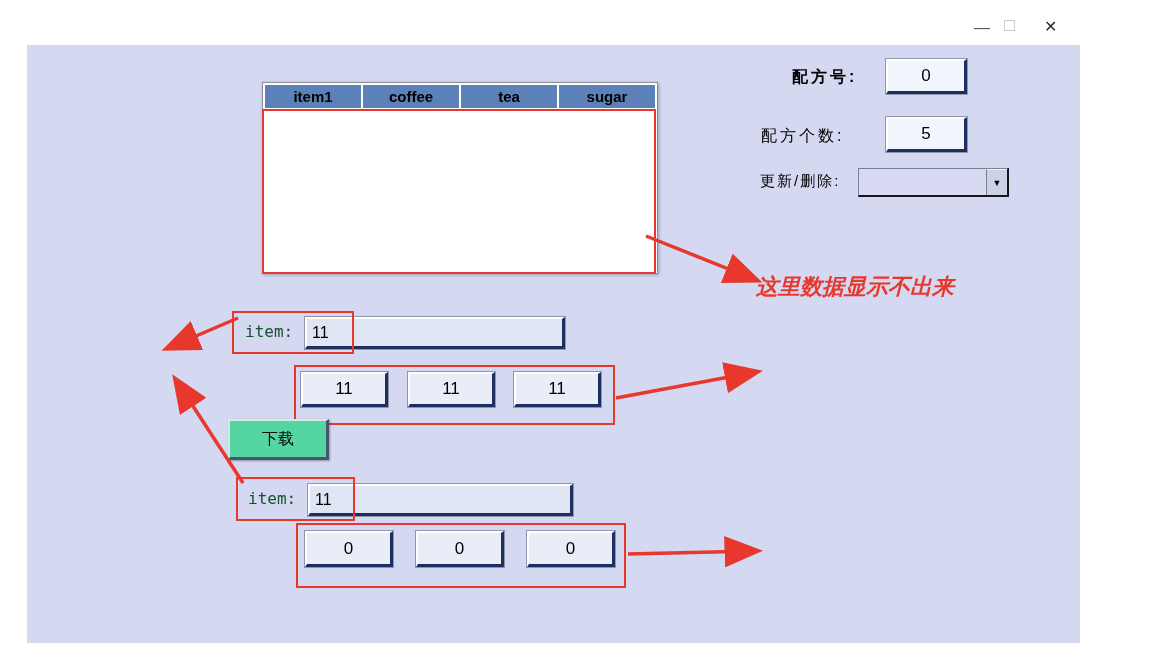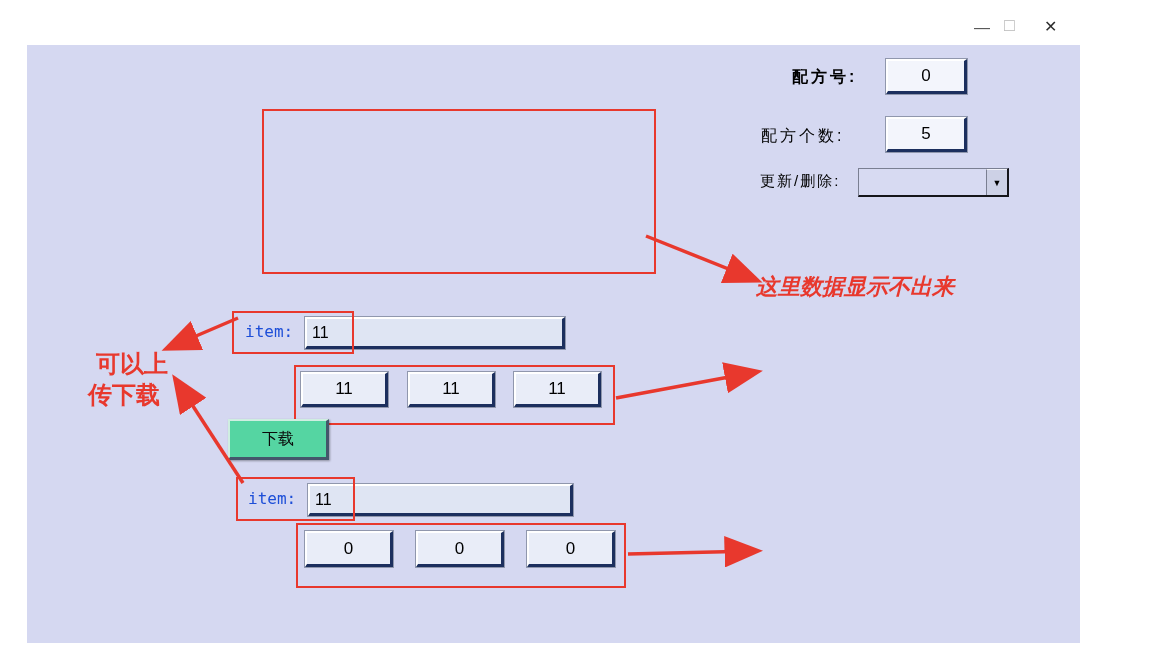--- a/index.html
+++ b/index.html
@@ -35,38 +35,46 @@
   .combo{position:absolute;left:858px;top:168px;width:148px;height:26px;background:#d7daf2;
     border-top:1px solid #7a7f92;border-left:1px solid #7a7f92;
     border-right:2px solid #15151a;border-bottom:2px solid #15151a;
     display:flex;align-items:stretch;}
   .combo-value{flex:1;font-size:14px;padding:4px;}
   .combo-btn{width:20px;background:#cdd1e6;border-left:1px solid #7a7f92;
     border-top:1px solid #f2f3fa;display:flex;align-items:center;justify-content:center;
     font-size:9px;color:#000;}
   
   .lbl{position:absolute;color:#000;font-size:16px;letter-spacing:3px;white-space:nowrap;}
-  .mono-lbl{position:absolute;color:#1d4ed8;font-size:16px;font-family:"DejaVu Sans Mono","Liberation Mono",monospace;}
+  .mono-lbl{position:absolute;color:#14532d;font-size:16px;font-family:"DejaVu Sans Mono","Liberation Mono",monospace;}
   
   .redbox{position:absolute;border:2px solid #e8382d;background:transparent;}
   .note{position:absolute;color:#e8382d;font-weight:bold;font-size:22px;white-space:nowrap;}
   .note-big{font-size:24px;line-height:31px;}
   svg.arrows{position:absolute;left:0;top:0;pointer-events:none;}
 </style>
 </head>
 <body>
 
 <div id="stage">
 
   <span class="wbtn" style="left:974px;top:18px;color:#555;">—</span>
   <span class="wbtn" style="left:1004px;top:15px;color:#b9b9b9;font-size:18px;">□</span>
   <span class="wbtn" style="left:1044px;top:17px;color:#2d2d2d;">✕</span>
 
   <div class="panel"></div>
 
+  <div class="table-frame">
+    <div class="table-head">
+      <div class="th">item1</div>
+      <div class="th">coffee</div>
+      <div class="th">tea</div>
+      <div class="th">sugar</div>
+    </div>
+  </div>
   <div class="redbox" style="left:262px;top:109px;width:390px;height:161px;"></div>
 
   <span class="lbl" style="left:792px;top:67px;font-weight:bold;">配方号:</span>
   <div class="fld" style="left:886px;top:59px;width:76px;height:30px;">0</div>
 
   <span class="lbl" style="left:761px;top:126px;">配方个数:</span>
   <div class="fld" style="left:886px;top:117px;width:76px;height:30px;">5</div>
 
   <span class="lbl" style="left:760px;top:172px;font-size:15px;letter-spacing:2px;">更新/删除:</span>
   <div class="combo">
@@ -88,24 +96,20 @@
   <span class="mono-lbl" style="left:248px;top:489px;">item:</span>
   <div class="fld fld-blue" style="left:308px;top:484px;width:255px;height:27px;">11</div>
   <div class="redbox" style="left:236px;top:477px;width:115px;height:40px;"></div>
 
   <div class="fld" style="left:305px;top:531px;width:83px;height:31px;background:#e9edf8;">0</div>
   <div class="fld" style="left:416px;top:531px;width:83px;height:31px;background:#e9edf8;">0</div>
   <div class="fld" style="left:527px;top:531px;width:83px;height:31px;background:#e9edf8;">0</div>
   <div class="redbox" style="left:296px;top:523px;width:326px;height:61px;"></div>
 
   <span class="note" style="left:756px;top:272px;font-style:italic;">这里数据显示不出来</span>
-  <div class="note note-big" style="left:88px;top:348px;">
-    <div style="padding-left:8px;">可以上</div>
-    <div>传下载</div>
-  </div>
 
   <svg class="arrows" width="1152" height="648">
     <defs>
       <marker id="ah" markerWidth="11" markerHeight="9" refX="9" refY="4.5" orient="auto">
         <polygon points="0,0 11,4.5 0,9" fill="#e8382d"></polygon>
       </marker>
     </defs>
     <line x1="646" y1="236" x2="756" y2="280" stroke="#e8382d" stroke-width="3.5" marker-end="url(#ah)"></line>
     <line x1="238" y1="318" x2="168" y2="348" stroke="#e8382d" stroke-width="3.5" marker-end="url(#ah)"></line>
     <line x1="243" y1="483" x2="176" y2="380" stroke="#e8382d" stroke-width="3.5" marker-end="url(#ah)"></line>

